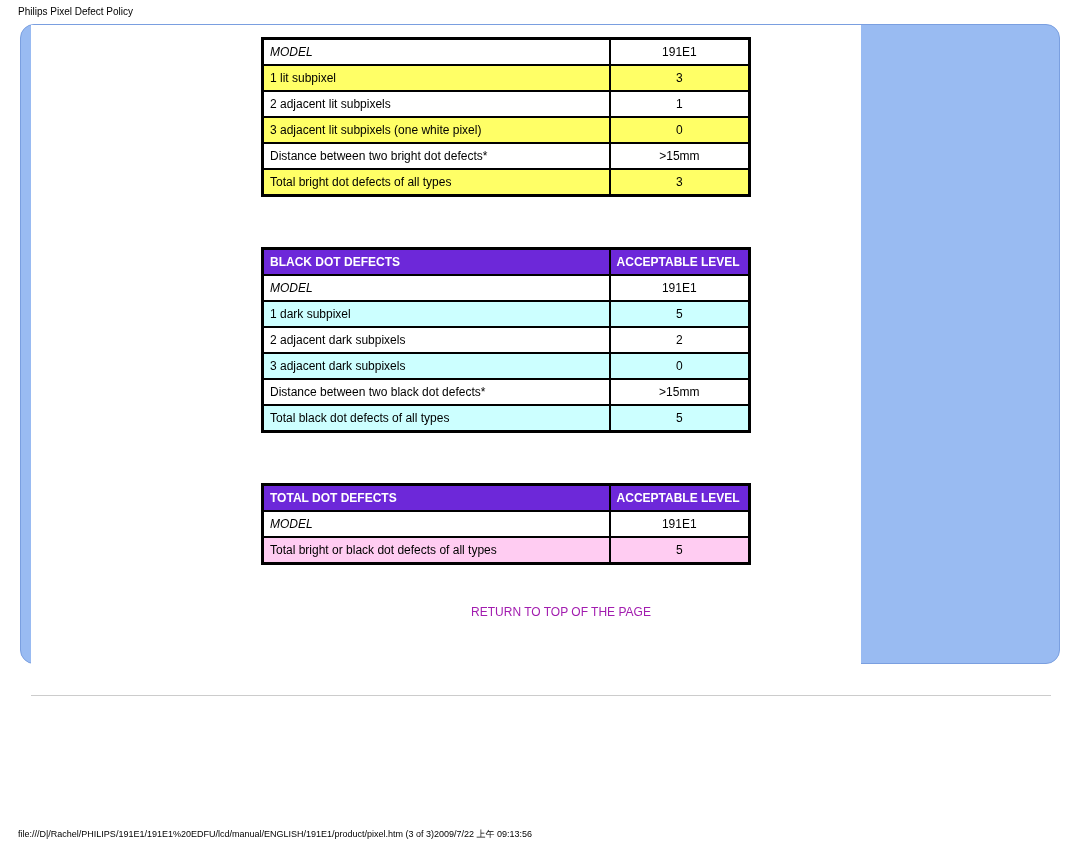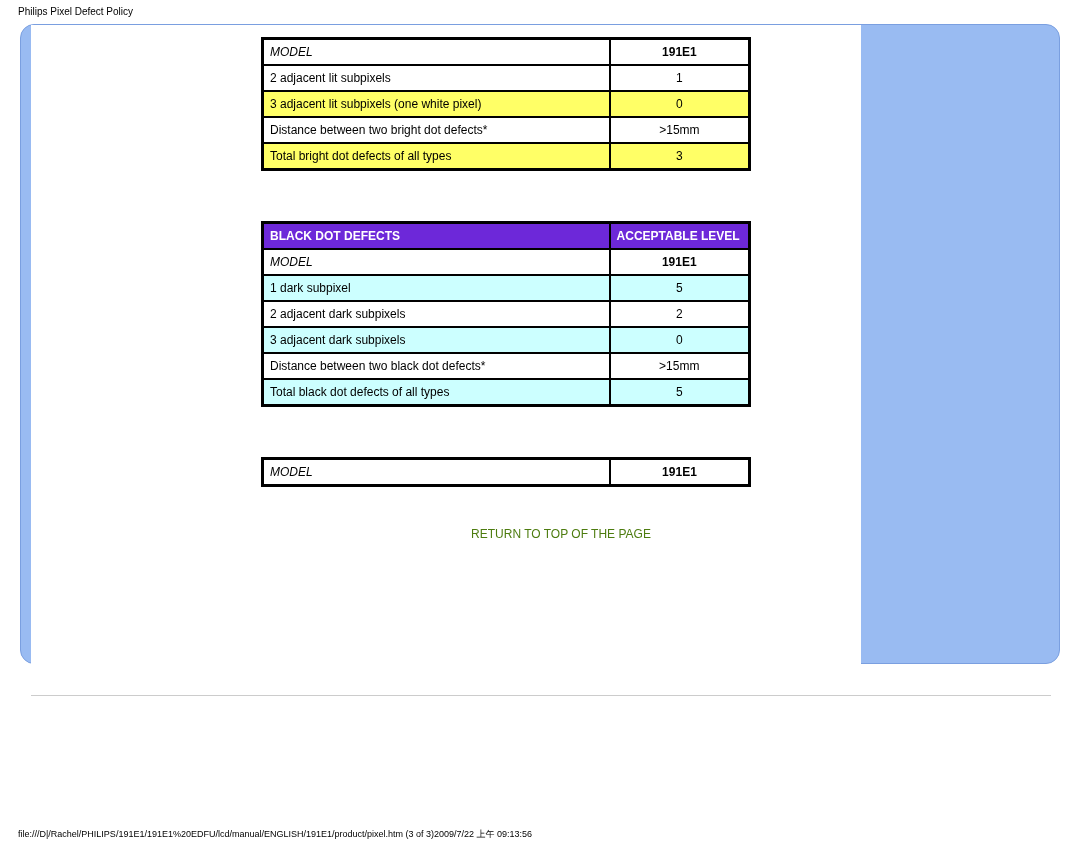--- a/index.html
+++ b/index.html
@@ -41,47 +41,51 @@
     text-align: left;
     font-weight: normal;
   }
   table.defect th.hdr {
     background: #6d28d9;
     color: #fff;
     font-weight: bold;
   }
   table.defect th.hdr.right { text-align: left; }
   table.defect tr.modelrow td { font-style: italic; }
-  table.defect tr.modelrow td.col2 { font-weight: bold; font-style: normal; text-align: center; }
+  table.defect tr.modelrow td.col2 { font-weight: normal; font-style: normal; text-align: center; }
   table.defect td.col2 { text-align: center; width: 140px; }
   table.defect td.col1 { width: 350px; }
   .bg-yellow { background: #ffff66; }
   .bg-cyan { background: #ccffff; }
   .bg-pink { background: #ffccf2; }
   .note-block { font-size: 12px; font-style: italic; margin-top: 24px; }
   .note-block p { margin-bottom: 20px; }
   .return-link { text-align: center; margin-top: 40px; font-size: 12px; }
-  .return-link a { color: #4d7c0f; text-decoration: none; }
+  .return-link a { color: #a21caf; text-decoration: none; }
   .hr-line { margin-top: 40px; width: 1020px; border: 0; border-top: 1px solid #ccc; }
   .footer-path { position: absolute; top: 828px; left: 18px; font-size: 9px; color: #000; }
 </style>
 </head>
 <body>
 
 <div class="page-title">Philips Pixel Defect Policy</div>
 
 <div class="outer-frame">
   <div class="inner-page">
     <div class="content">
 
       <table class="defect">
         <tbody>
             <tr class="modelrow">
           <td class="col1">MODEL</td>
           <td class="col2">191E1</td>
+        </tr>
+        <tr class="bg-yellow">
+          <td class="col1">1 lit subpixel</td>
+          <td class="col2">3</td>
         </tr>
         <tr>
           <td class="col1">2 adjacent lit subpixels</td>
           <td class="col2">1</td>
         </tr>
         <tr class="bg-yellow">
           <td class="col1">3 adjacent lit subpixels (one white pixel)</td>
           <td class="col2">0</td>
         </tr>
         <tr>
@@ -127,23 +131,31 @@
           <td class="col1">Total black dot defects of all types</td>
           <td class="col2">5</td>
         </tr>
       </tbody>
         </table>
 
       <div style="height:50px"></div>
 
       <table class="defect">
         <tbody>
+            <tr>
+          <th class="hdr col1">TOTAL DOT DEFECTS</th>
+          <th class="hdr right col2">ACCEPTABLE LEVEL</th>
+        </tr>
         <tr class="modelrow">
           <td class="col1">MODEL</td>
           <td class="col2">191E1</td>
+        </tr>
+        <tr class="bg-pink">
+          <td class="col1">Total bright or black dot defects of all types</td>
+          <td class="col2">5</td>
         </tr>
       </tbody>
         </table>
 
 
       <div class="return-link">
         <a href="#">RETURN TO TOP OF THE PAGE</a>
       </div>
 
     </div>

